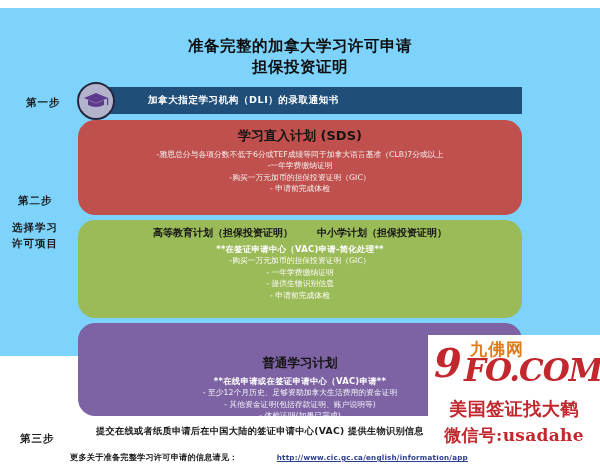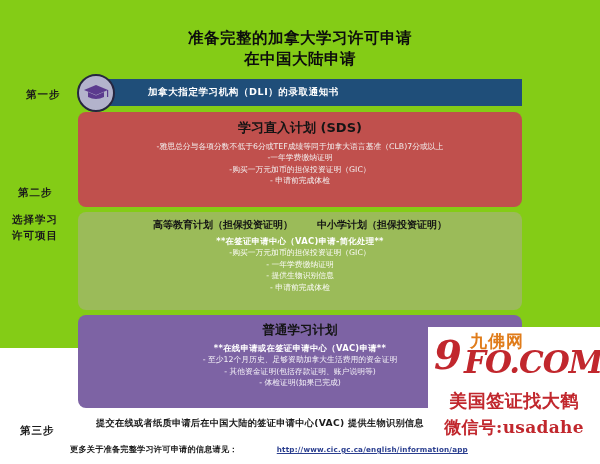--- a/index.html
+++ b/index.html
@@ -4,22 +4,22 @@
 <style>
   html,body{margin:0;padding:0;}
   body{
     width:600px;height:464px;
     background:#ffffff;
     font-family:"DejaVu Sans","Liberation Sans",sans-serif;
     overflow:hidden;
     position:relative;
   }
   #page{
-    position:absolute;left:0;top:0;width:600px;height:348px;
-    background:#84cc16;
+    position:absolute;left:0;top:8px;width:600px;height:348px;
+    background:#7dd3fc;
   }
   
   .title-block{
     position:absolute;left:0;top:28px;width:600px;
     text-align:center;
     color:#0d0d0d;
     font-weight:700;
     font-size:15.5px;
     line-height:21px;
     letter-spacing:0.5px;
@@ -62,37 +62,37 @@
     border:2px solid #262640;
     box-sizing:border-box;
     display:flex;align-items:center;justify-content:center;
     z-index:5;
   }
   .cap-svg{display:block;}
 
   
   .panel{
     position:absolute;left:78px;width:444px;
-    border-radius:8px;
+    border-radius:17px;
     box-sizing:border-box;
     overflow:hidden;
   }
   .panel.red{top:112px;height:95px;background:#c0504d;}
   .panel.green{top:212px;height:98px;background:#9bbb59;}
   .panel.purple{top:315px;height:93px;background:#7d63a4;}
 
   .panel-head{
     text-align:center;
     color:#1a1a1a;
     font-weight:700;
     padding-top:7px;
   }
   .panel.red .panel-head{font-size:13px;color:#141414;}
   .panel.green .panel-head{font-size:10px;color:#141414;padding-top:6px;}
-  .panel.purple .panel-head{font-size:12.5px;color:#141414;padding-top:7px;}
+  .panel.purple .panel-head{font-size:12.5px;color:#141414;padding-top:7px;margin-top:25px;}
 
   .head-dual{
     display:flex;justify-content:center;align-items:baseline;gap:24px;
     white-space:nowrap;
   }
   .panel-lines{
     text-align:center;
     color:#f2eeee;
     font-size:7.8px;
     line-height:11.4px;
@@ -159,21 +159,21 @@
   .wm-b2{font-size:17px;margin-top:3px;letter-spacing:0.3px;
     font-family:"DejaVu Serif","Liberation Serif",serif;}
 </style>
 </head>
 <body>
 
 <div id="page">
 
   <div class="title-block">
     <div>准备完整的加拿大学习许可申请</div>
-    <div class="title-line2">在中国大陆申请</div>
+    <div class="title-line2">担保投资证明</div>
   </div>
 
   <div class="step-label" style="left:26px;top:88px;">第一步</div>
 
   <div class="dli-banner">
     <span class="dli-text">加拿大指定学习机构（DLI）的录取通知书</span>
   </div>
   <div class="cap-circle">
     <svg class="cap-svg" width="26" height="18" viewBox="0 0 26 18" aria-hidden="true">
       <polygon points="13,1 25,6 13,11 1,6" fill="#5b3a8e"></polygon>

